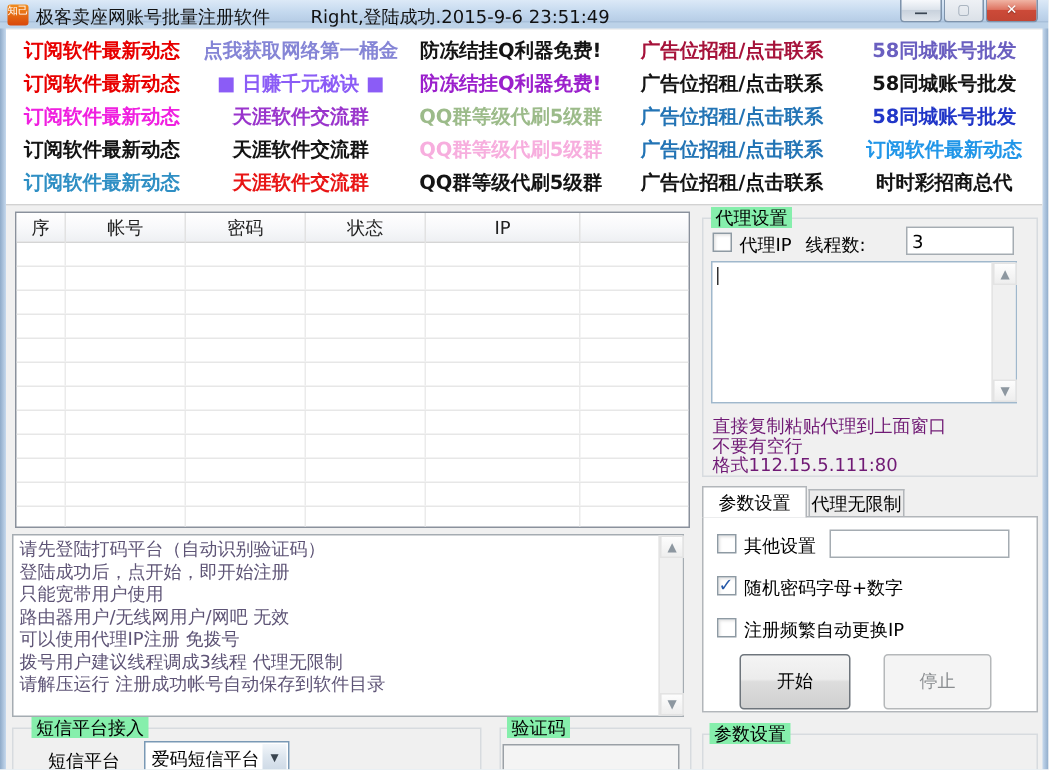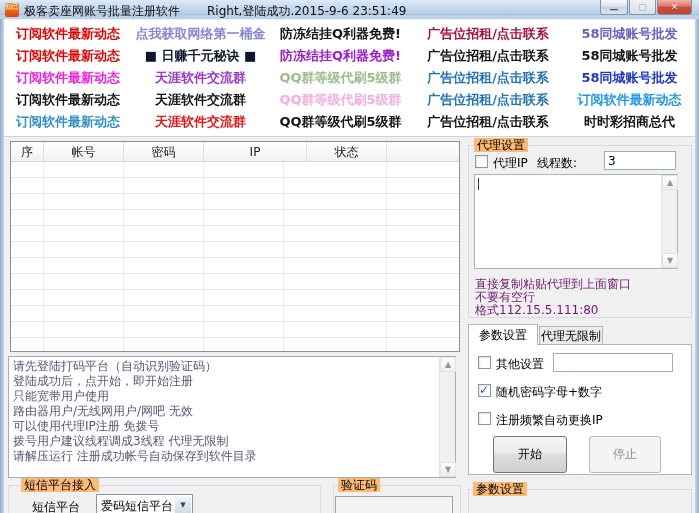--- a/index.html
+++ b/index.html
@@ -55,21 +55,21 @@
            border-bottom: 1px solid #d5d5d5; }
   .th { display: flex; align-items: center; justify-content: center; font-size: 12px; color: #222;
         border-right: 1px solid #e2e2e2; height: 20px; cursor: default; }
   .th:last-child { border-right: none; flex: 1; }
   .tr { display: flex; height: 16px; border-bottom: 1px solid #e7e7e7; }
   .td { height: 15px; border-right: 1px solid #ebebeb; }
   .td:last-child { border-right: none; flex: 1; }
 
   
   .groupbox { position: absolute; border: 1px solid #d7dbdf; }
-  .legend { position: absolute; top: -8px; left: 5px; background: #fdba74; padding: 0 3px;
+  .legend { position: absolute; top: -8px; left: 5px; background: #86efac; padding: 0 3px;
             font-size: 12px; color: #000; white-space: nowrap; line-height: 14px; }
 
   .proxy-group { left: 464px; top: 126px; width: 224px; height: 173px; }
 
   .cb { position: absolute; width: 13px; height: 13px; background: #fff; border: 1px solid #8e9aa3;
         box-shadow: inset 1px 1px 2px rgba(0,0,0,.12); cursor: pointer; }
   .cb .check { position: absolute; left: 0px; top: -2px; font-size: 12px; font-weight: bold; color: #2558a8; }
   .cb-label { position: absolute; font-size: 12px; color: #000; white-space: nowrap; cursor: default; }
 
   .txt-input { position: absolute; background: #fff; border: 1px solid #a5acb2; font-size: 12px;
@@ -158,21 +158,21 @@
     <div class="ads">
         <div class="ads-row">
           <span class="ad-link ad-c0" style="color: rgb(232, 0, 0);">订阅软件最新动态</span>
           <span class="ad-link ad-c1" style="color: rgb(133, 133, 214);">点我获取网络第一桶金</span>
           <span class="ad-link ad-c2" style="color: rgb(20, 20, 20);">防冻结挂Q利器免费!</span>
           <span class="ad-link ad-c3" style="color: rgb(166, 18, 58);">广告位招租/点击联系</span>
           <span class="ad-link ad-c4" style="color: rgb(106, 95, 192);">58同城账号批发</span>
         </div>
         <div class="ads-row">
           <span class="ad-link ad-c0" style="color: rgb(232, 0, 0);">订阅软件最新动态</span>
-          <span class="ad-link ad-c1" style="color: #0f172a;">■ 日赚千元秘诀 ■</span>
+          <span class="ad-link ad-c1" style="color: #8b5cf6;">■ 日赚千元秘诀 ■</span>
           <span class="ad-link ad-c2" style="color: rgb(155, 32, 204);">防冻结挂Q利器免费!</span>
           <span class="ad-link ad-c3" style="color: rgb(20, 20, 20);">广告位招租/点击联系</span>
           <span class="ad-link ad-c4" style="color: rgb(20, 20, 20);">58同城账号批发</span>
         </div>
         <div class="ads-row">
           <span class="ad-link ad-c0" style="color: rgb(240, 32, 224);">订阅软件最新动态</span>
           <span class="ad-link ad-c1" style="color: rgb(154, 53, 204);">天涯软件交流群</span>
           <span class="ad-link ad-c2" style="color: rgb(156, 187, 138);">QQ群等级代刷5级群</span>
           <span class="ad-link ad-c3" style="color: rgb(35, 116, 181);">广告位招租/点击联系</span>
           <span class="ad-link ad-c4" style="color: rgb(33, 54, 200);">58同城账号批发</span>
@@ -191,22 +191,22 @@
           <span class="ad-link ad-c3" style="color: rgb(20, 20, 20);">广告位招租/点击联系</span>
           <span class="ad-link ad-c4" style="color: rgb(20, 20, 20);">时时彩招商总代</span>
         </div>
       </div>
 
     <div class="table">
       <div class="thead">
           <div class="th" style="width: 33px;">序</div>
           <div class="th" style="width: 80px;">帐号</div>
           <div class="th" style="width: 80px;">密码</div>
+          <div class="th" style="width: 80px;">状态</div>
           <div class="th" style="width: 103px;">IP</div>
-          <div class="th" style="width: 80px;">状态</div>
           <div class="th" style="width: 71px;"></div>
         </div>
       <div class="tbody">
           <div class="tr">
             <div class="td" style="width: 33px;"></div>
             <div class="td" style="width: 80px;"></div>
             <div class="td" style="width: 80px;"></div>
             <div class="td" style="width: 80px;"></div>
             <div class="td" style="width: 103px;"></div>
             <div class="td" style="width: 71px;"></div>

